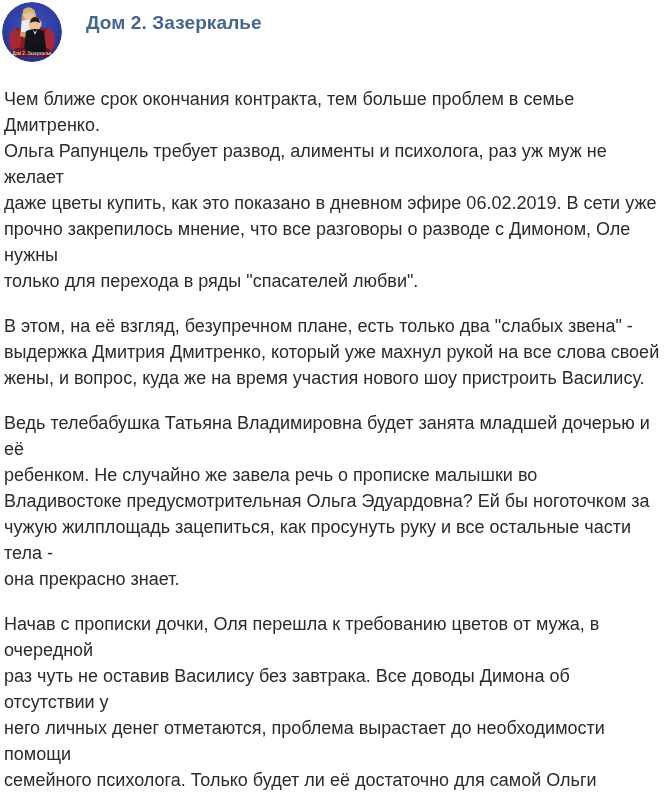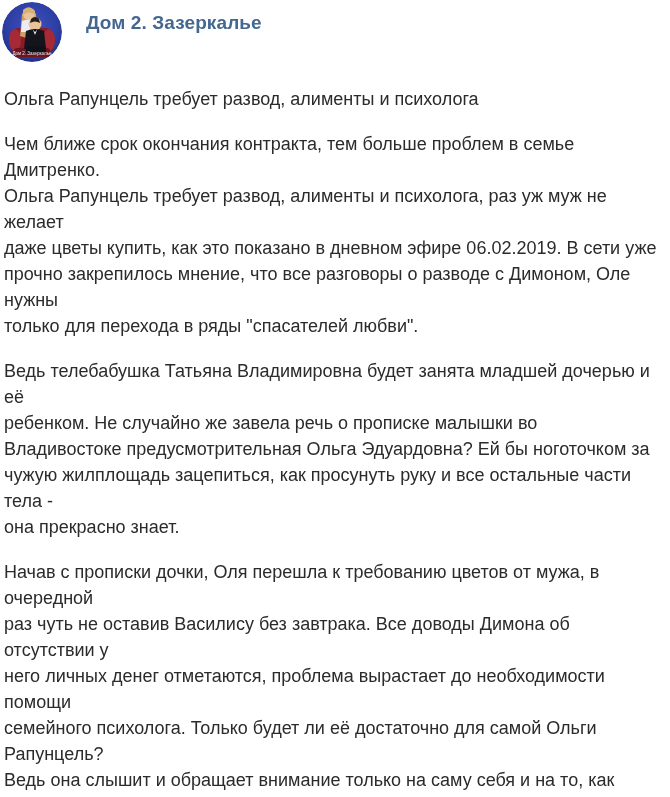--- a/index.html
+++ b/index.html
@@ -102,26 +102,28 @@
 
           <text x="30" y="53" text-anchor="middle" font-size="4.5" fill="rgba(255,255,255,0.9)" font-family="Liberation Sans, sans-serif">Дом 2. Зазеркалье</text>
         </g>
       </svg>
     </div>
 
     <a class="group-name">Дом 2. Зазеркалье</a>
   </div>
 
   <div class="post-body">
-    <p class="post-title">Ольга Рапунцель требует развод, алименты и психолога</p>
     <p class="para">Чем ближе срок окончания контракта, тем больше проблем в семье Дмитренко.
 Ольга Рапунцель требует развод, алименты и психолога, раз уж муж не желает
 даже цветы купить, как это показано в дневном эфире 06.02.2019. В сети уже
 прочно закрепилось мнение, что все разговоры о разводе с Димоном, Оле нужны
 только для перехода в ряды "спасателей любви".</p>
+    <p class="para">В этом, на её взгляд, безупречном плане, есть только два "слабых звена" -
+выдержка Дмитрия Дмитренко, который уже махнул рукой на все слова своей
+жены, и вопрос, куда же на время участия нового шоу пристроить Василису.</p>
     <p class="para">Ведь телебабушка Татьяна Владимировна будет занята младшей дочерью и её
 ребенком. Не случайно же завела речь о прописке малышки во
 Владивостоке предусмотрительная Ольга Эдуардовна? Ей бы ноготочком за
 чужую жилплощадь зацепиться, как просунуть руку и все остальные части тела -
 она прекрасно знает.</p>
     <p class="para">Начав с прописки дочки, Оля перешла к требованию цветов от мужа, в очередной
 раз чуть не оставив Василису без завтрака. Все доводы Димона об отсутствии у
 него личных денег отметаются, проблема вырастает до необходимости помощи
 семейного психолога. Только будет ли её достаточно для самой Ольги Рапунцель?
 Ведь она слышит и обращает внимание только на саму себя и на то, как выглядит

